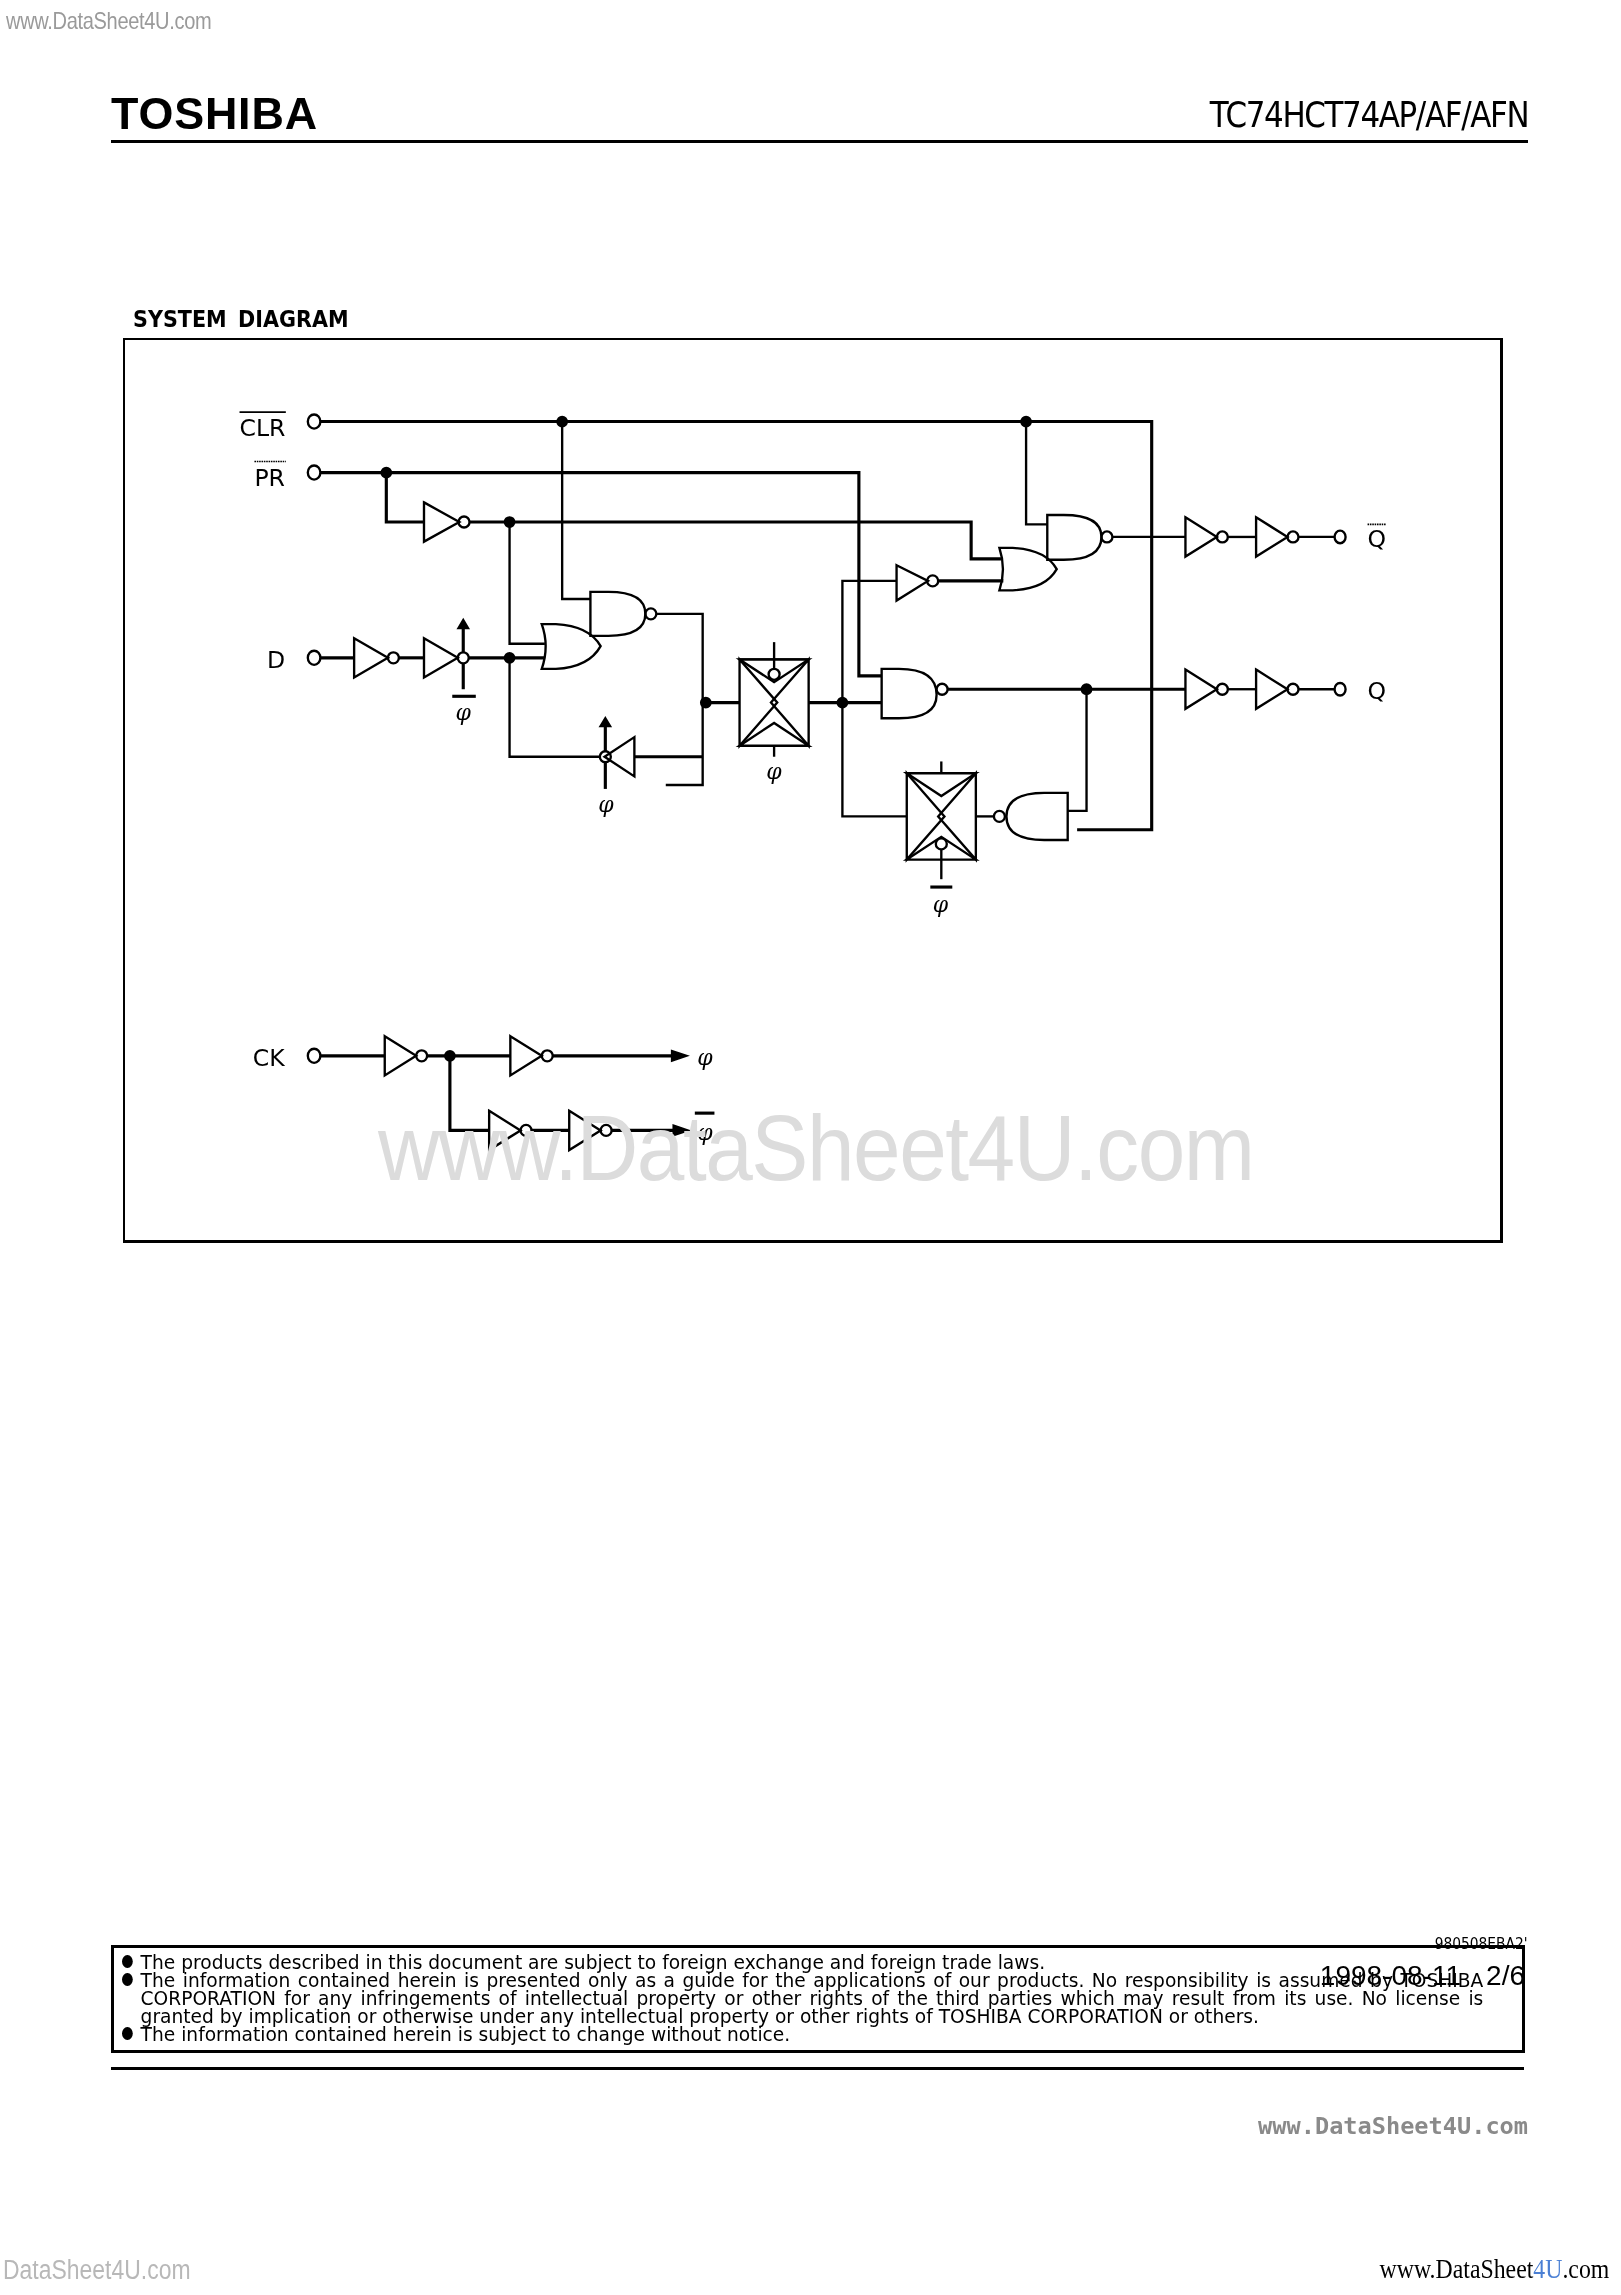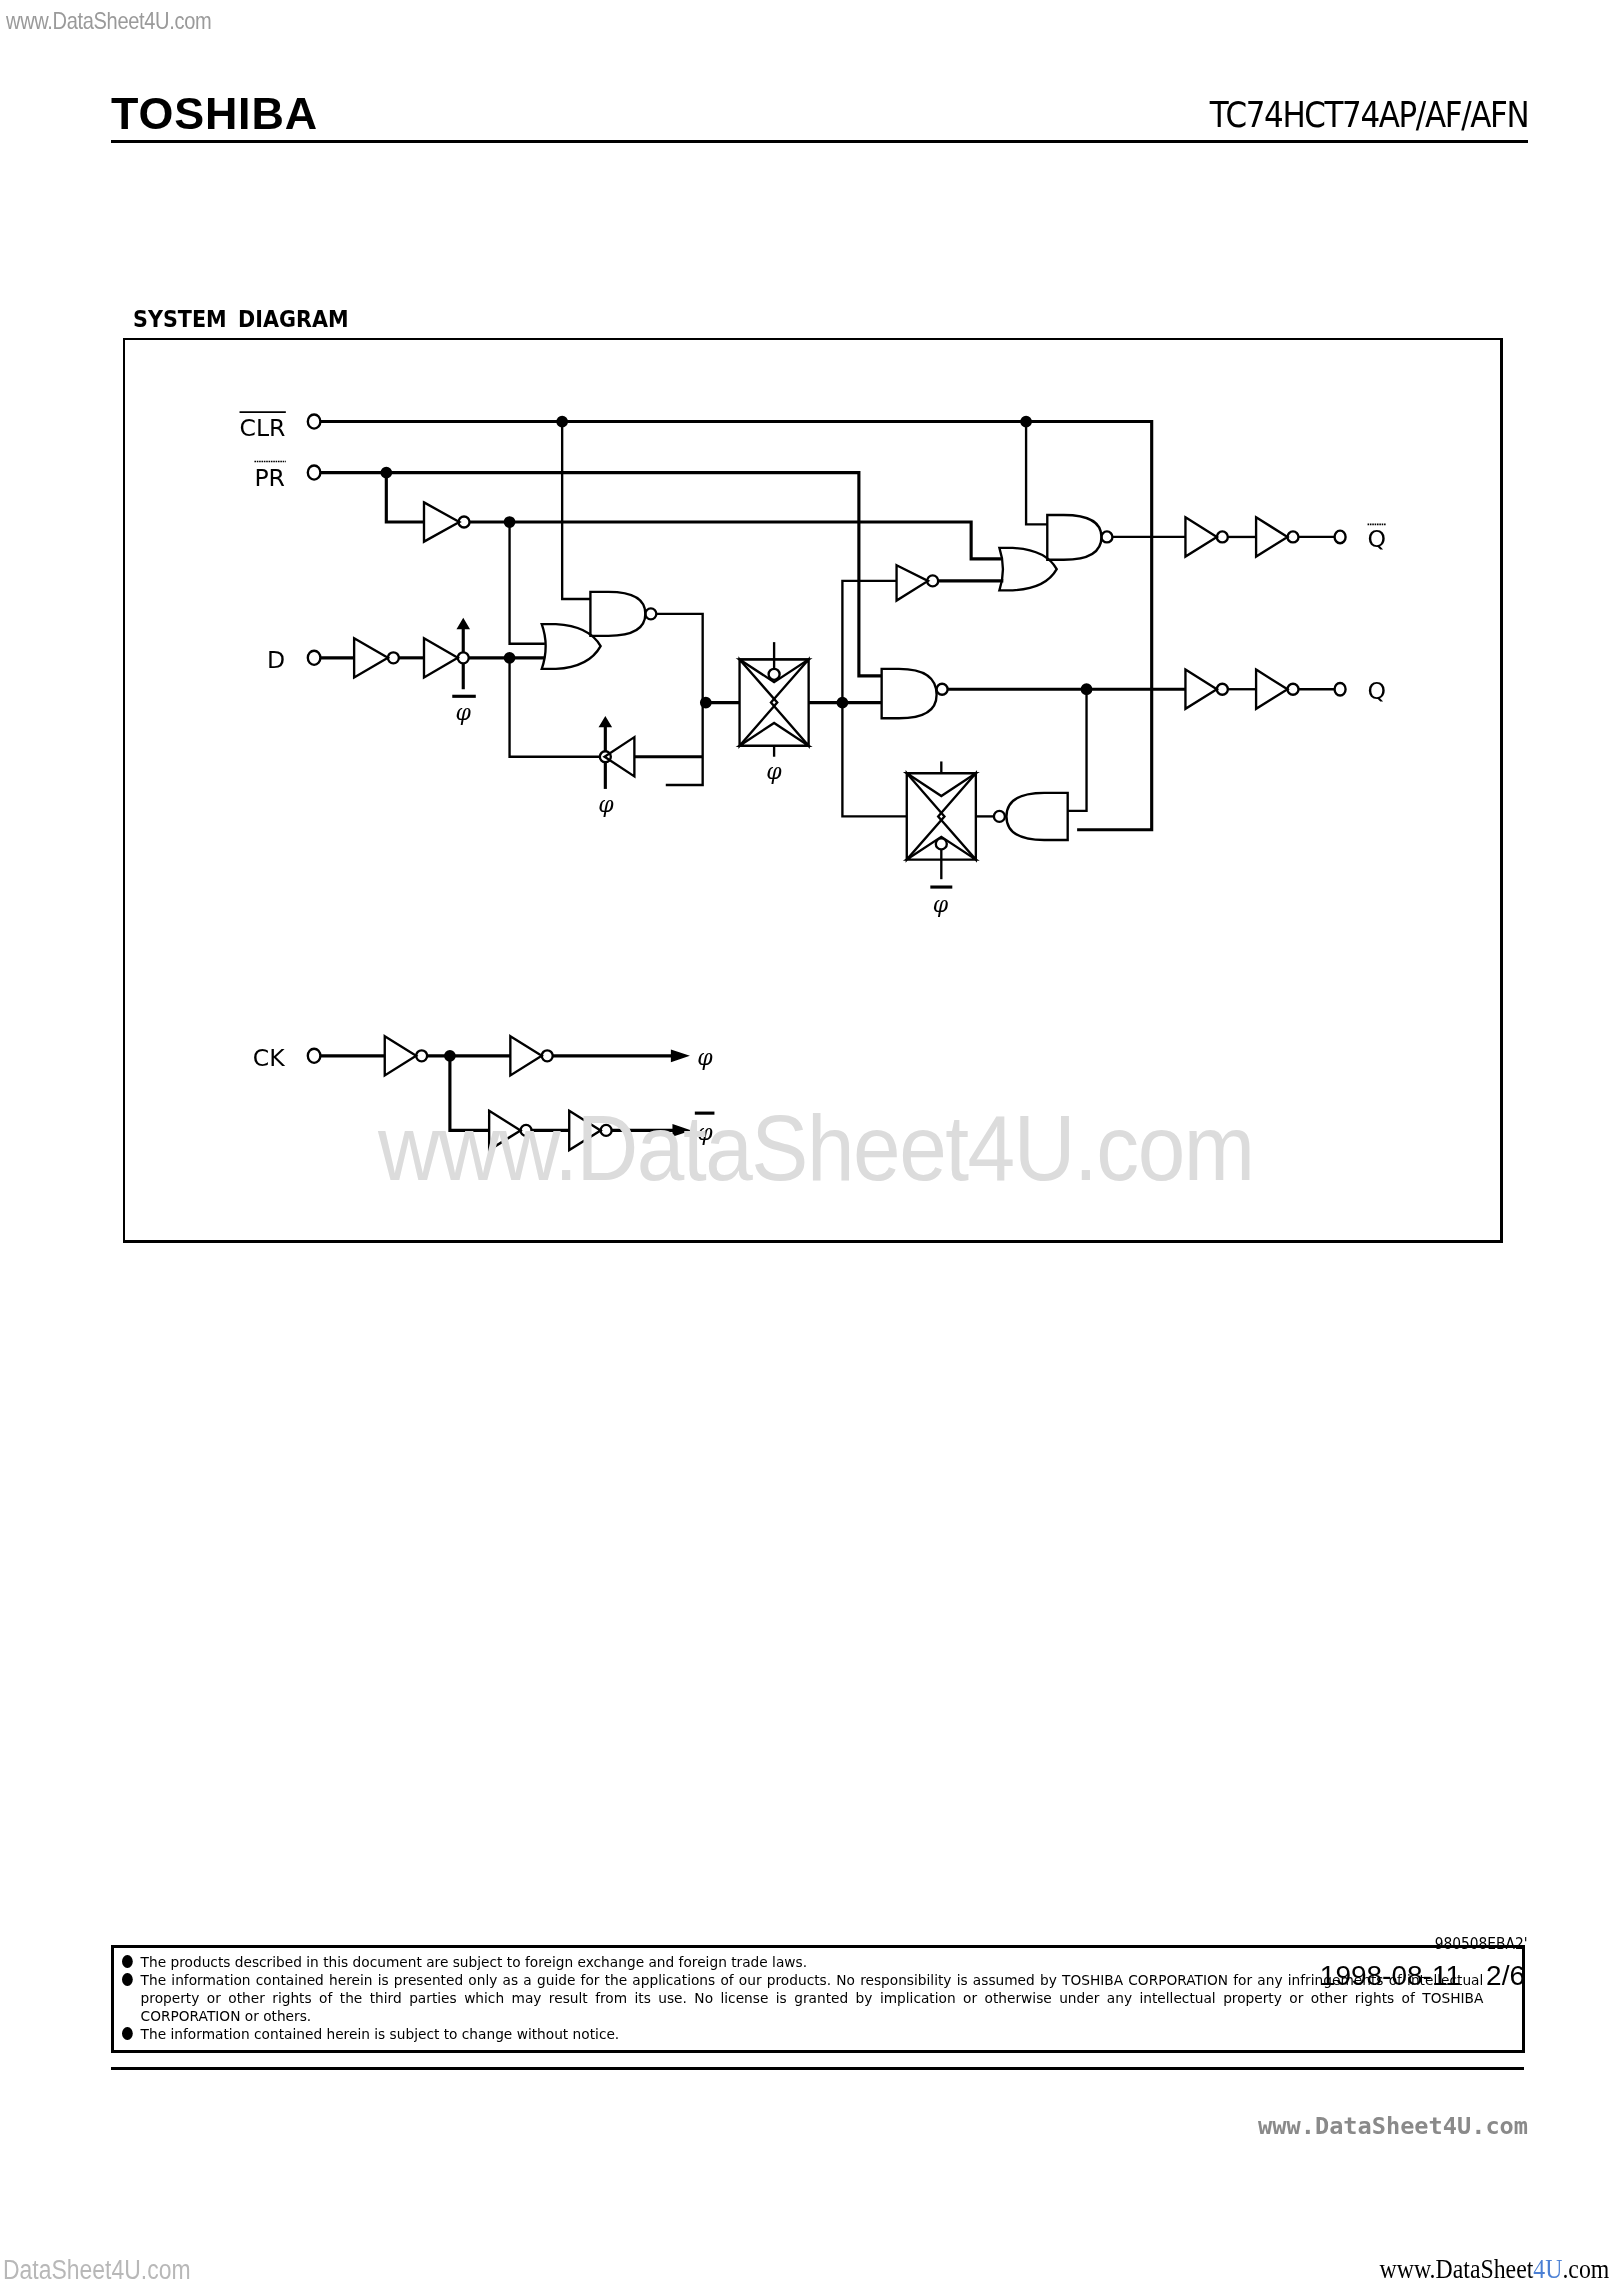--- a/index.html
+++ b/index.html
@@ -8,21 +8,21 @@
   .top-watermark { left: 6.3px; top: 7.9px; font-family: "Liberation Sans", sans-serif; font-size: 23.6px; color: #9a9a9a; letter-spacing: -0.4px; transform: scaleX(0.85); transform-origin: left top; }
   .brand { left: 111px; top: 89px; font-family: "Liberation Sans", sans-serif; font-weight: bold; font-size: 44px; letter-spacing: 0.8px; transform: scaleX(1.02); transform-origin: left top; }
   .part { right: 94px; top: 94px; font-family: "DejaVu Sans", sans-serif; font-size: 36px; letter-spacing: -1.6px; transform: scaleX(0.86); transform-origin: right top; }
   .header-rule { left: 111px; top: 140px; width: 1417px; height: 3.1px; background: #000; }
   .section-title { left: 133px; top: 306px; font-family: "DejaVu Sans", sans-serif; font-weight: bold; font-size: 23px; transform: scaleX(0.9); transform-origin: left top; word-spacing: 4.7px; }
   .diagram-box { left: 123px; top: 338px; width: 1375px; height: 900px; border: 2.4px solid #000; border-right-width: 3.1px; border-bottom-width: 3.1px; }
   svg.diagram { position: absolute; left: 0; top: 0; }
   .big-watermark { left: 378px; top: 1095px; font-family: "Liberation Sans", sans-serif; font-size: 93px; color: #dcdcdc; letter-spacing: -1.6px; transform: scaleX(0.92); transform-origin: left top; }
   .doc-code { right: 94px; top: 1934px; font-family: "DejaVu Sans", sans-serif; font-size: 15.7px; transform: scaleX(0.88); transform-origin: right top; }
   .disclaimer { left: 111px; top: 1945px; width: 1408px; height: 102px; border: 3.1px solid #000; box-sizing: content-box; }
-  .disc-list { list-style: none; margin: 0; padding: 4.7px 11px 0 7.9px; font-family: "DejaVu Sans", sans-serif; font-size: 14px; line-height: 18px; }
+  .disc-list { list-style: none; margin: 0; padding: 4.7px 11px 0 7.9px; font-family: "DejaVu Sans", sans-serif; font-size: 19px; line-height: 18px; }
   .disc-list li { position: relative; padding-left: 19px; text-align: justify; text-align-last: left; transform: scaleX(0.98); transform-origin: left top; }
   .disc-list li .bullet { position: absolute; left: 0; top: 2.4px; width: 11px; height: 13.3px; border-radius: 50%; background: #000; }
   .footer-rule { left: 111px; top: 2067px; width: 1413px; height: 3.1px; background: #000; }
   .footer-date { right: 97px; top: 1960px; font-family: Liberation Sans, sans-serif; font-size: 28px; word-spacing: 17.3px; }
   .footer-site { right: 94px; top: 2112px; font-family: "DejaVu Sans Mono", monospace; font-weight: bold; font-size: 23.6px; color: #8a8a8a; }
   .bottom-left-mark { left: 3.1px; top: 2255px; font-family: "Liberation Sans", sans-serif; font-size: 27px; color: #b8b8b8; transform: scaleX(0.85); transform-origin: left top; }
   .bottom-right-mark { right: 12.6px; top: 2253px; font-family: "Liberation Serif", serif; font-size: 28px; color: #000; transform: scaleX(0.85); transform-origin: right top; }
   .bottom-right-mark .accent { color: #4a7fd4; }
   .lbl { font-family: "DejaVu Sans", sans-serif; font-size: 30px; }
   .phi { font-family: "DejaVu Serif", serif; font-style: italic; font-size: 28px; }

